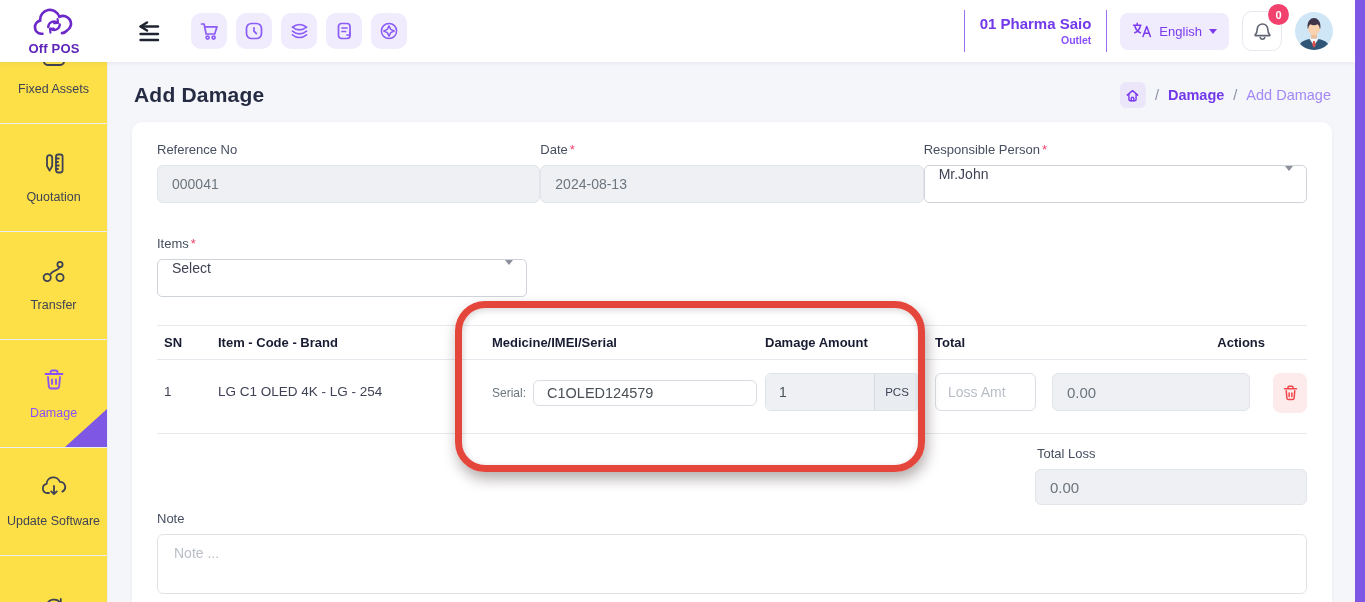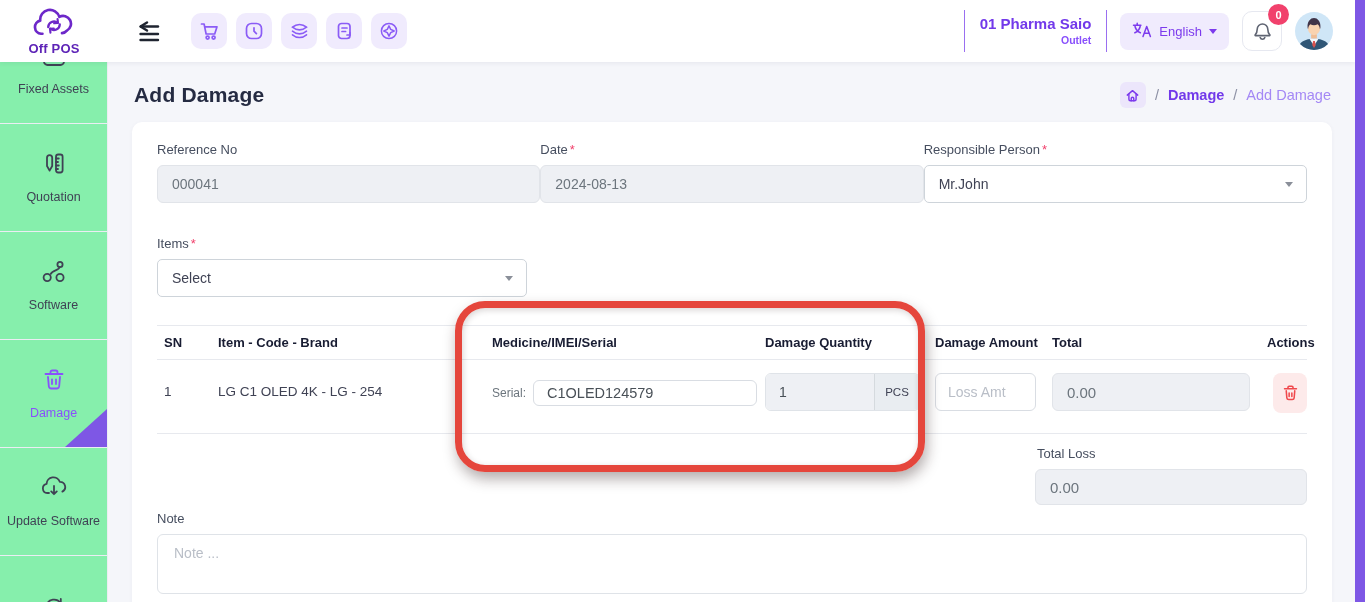--- a/index.html
+++ b/index.html
@@ -22,21 +22,21 @@
   .store { text-align:left; line-height:1.25; padding:0 2px; }
   .store-name { font-size:15px; font-weight:800; color:#7239ea; white-space:nowrap; }
   .store-type { font-size:10.5px; font-weight:700; color:#8950fc; text-align:right; }
   .lang-btn { display:flex; align-items:center; gap:7px; background:#f0ebfd; border-radius:8px; padding:9px 12px; color:#7c3aed; font-size:13px; cursor:pointer; }
   .lang-caret { width:0; height:0; border-left:4px solid transparent; border-right:4px solid transparent; border-top:5px solid #7c3aed; margin-top:1px; }
   .bell-btn { position:relative; width:40px; height:40px; background:#fff; border:1px solid #e6e8f0; border-radius:10px; display:flex; align-items:center; justify-content:center; cursor:pointer; }
   .badge { position:absolute; top:-8px; right:-8px; min-width:21px; height:21px; border-radius:50%; background:#f1416c; color:#fff; font-size:11px; font-weight:700; display:flex; align-items:center; justify-content:center; }
   .avatar { width:38px; height:38px; border-radius:50%; overflow:hidden; cursor:pointer; flex:none; }
 
   
-  .sidebar { position:absolute; top:62px; left:0; width:108px; bottom:0; background:#86efac; border-right:1px solid #ebedf3; z-index:20; overflow:hidden; }
+  .sidebar { position:absolute; top:62px; left:0; width:108px; bottom:0; background:#fde047; border-right:1px solid #ebedf3; z-index:20; overflow:hidden; }
   .side-inner { margin-top:-46px; }
   .side-item { position:relative; height:108px; border-bottom:1px solid #ebedf3; display:flex; flex-direction:column; align-items:center; justify-content:center; gap:9px; cursor:pointer; }
   .side-label { font-size:12.5px; color:#3f4254; white-space:nowrap; }
   .side-item.active .side-label { color:#8950fc; }
   .corner-tri { position:absolute; right:0; bottom:0; width:42px; height:38px; background:#7e57e5; clip-path:polygon(100% 0,100% 100%,0 100%); }
 
   
   .main { position:absolute; left:108px; top:62px; right:10px; bottom:0; overflow:hidden; }
   .page-head { display:flex; align-items:center; justify-content:space-between; padding:20px 24px 0 26px; }
   .page-title { font-size:21px; font-weight:700; color:#252b42; letter-spacing:.2px; }
@@ -47,21 +47,21 @@
   .crumb-current { color:#a488f5; }
 
   .card { margin:14px 23px 0 24px; background:#fff; border-radius:10px; box-shadow:0 1px 4px rgba(50,50,90,.05); padding:20px 25px; height:520px; }
 
   .form-row { display:flex; }
   .fgroup { flex:1; }
   .flabel { font-size:13px; color:#464e5f; margin-bottom:8px; display:block; }
   .req { color:#f1416c; margin-left:2px; }
   .tinput { width:100%; height:38px; border:1px solid #e1e4e9; border-radius:6px; padding:0 14px; font-size:14px; font-family:"Liberation Sans",sans-serif; color:#6c757d; background:#fff; }
   .tinput.disabled { background:#eef0f4; }
-  .selectbox { width:100%; height:38px; border:1px solid #ced4da; border-radius:5px; background:#fff; display:flex; align-items:center; padding:0 14px; font-size:14px; color:#3f4254; position:relative; cursor:pointer; }
+  .selectbox { width:100%; height:38px; border:1px solid #ced4da; border-radius:5px; background:#fff; display:flex; align-items:flex-start; padding:0 14px; font-size:14px; color:#3f4254; position:relative; cursor:pointer; }
   .sel-caret { position:absolute; right:13px; width:0; height:0; border-left:4.5px solid transparent; border-right:4.5px solid transparent; border-top:5.5px solid #8a8f99; }
   .row2 { margin-top:33px; width:370px; }
 
   
   .dtable { margin-top:28px; }
   .tgrid { display:grid; grid-template-columns:61px 274px 273px 170px 117px 215px 1fr; }
   .thead { border-top:1px solid #e7e9ee; border-bottom:1px solid #e7e9ee; }
   .th { font-size:13px; font-weight:700; color:#181c32; padding:9px 0 9px 0; }
   .th.first,.td.first { padding-left:7px; }
   .th.last { text-align:right; padding-right:2px; }
@@ -220,21 +220,21 @@
 
     <div class="side-item">
       <span>
         <svg width="26" height="26" viewBox="0 0 26 26" fill="none" stroke="#3f4254" stroke-width="1.8" stroke-linecap="round">
           <circle cx="19" cy="5.5" r="2.6"></circle>
           <circle cx="6.2" cy="18.5" r="3.6"></circle>
           <circle cx="19" cy="18.5" r="3.6"></circle>
           <path d="M18.6 8.2 c-.4 3.2 -7.4 3 -8.8 6.6"></path>
         </svg>
       </span>
-      <span class="side-label">Software</span>
+      <span class="side-label">Transfer</span>
     </div>
 
     <div class="side-item active">
       <span>
         <svg width="26" height="26" viewBox="0 0 26 26" fill="none" stroke="#8950fc" stroke-width="1.8" stroke-linecap="round" stroke-linejoin="round">
           <path d="M4.5 7 h17 M9.5 7 V5.2 a1.7 1.7 0 0 1 1.7 -1.7 h3.6 a1.7 1.7 0 0 1 1.7 1.7 V7"></path>
           <path d="M7 10 l.8 9.2 a2.6 2.6 0 0 0 2.6 2.3 h5.2 a2.6 2.6 0 0 0 2.6 -2.3 L19 10"></path>
           <path d="M11 12.5 v4.5 M15 12.5 v4.5"></path>
         </svg>
       </span>
@@ -307,21 +307,20 @@
         <span>Select</span>
         <span class="sel-caret"></span>
       </div>
     </div>
 
     <div class="dtable">
       <div class="tgrid thead">
         <div class="th first">SN</div>
         <div class="th">Item - Code - Brand</div>
         <div class="th">Medicine/IMEI/Serial</div>
-        <div class="th">Damage Quantity</div>
         <div class="th">Damage Amount</div>
         <div class="th">Total</div>
         <div class="th last">Actions</div>
       </div>
 
       <div class="tgrid tbody">
         <div class="td first vtop">1</div>
         <div class="td vtop">LG C1 OLED 4K - LG - 254</div>
         <div class="td serial-cell">
           <span class="serial-lbl">Serial:</span>

